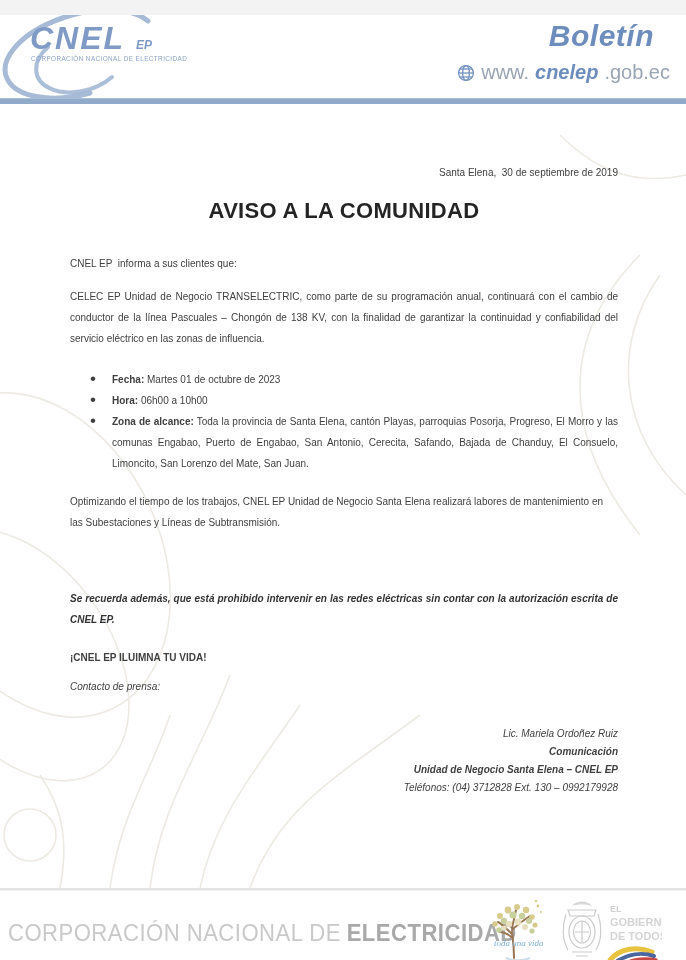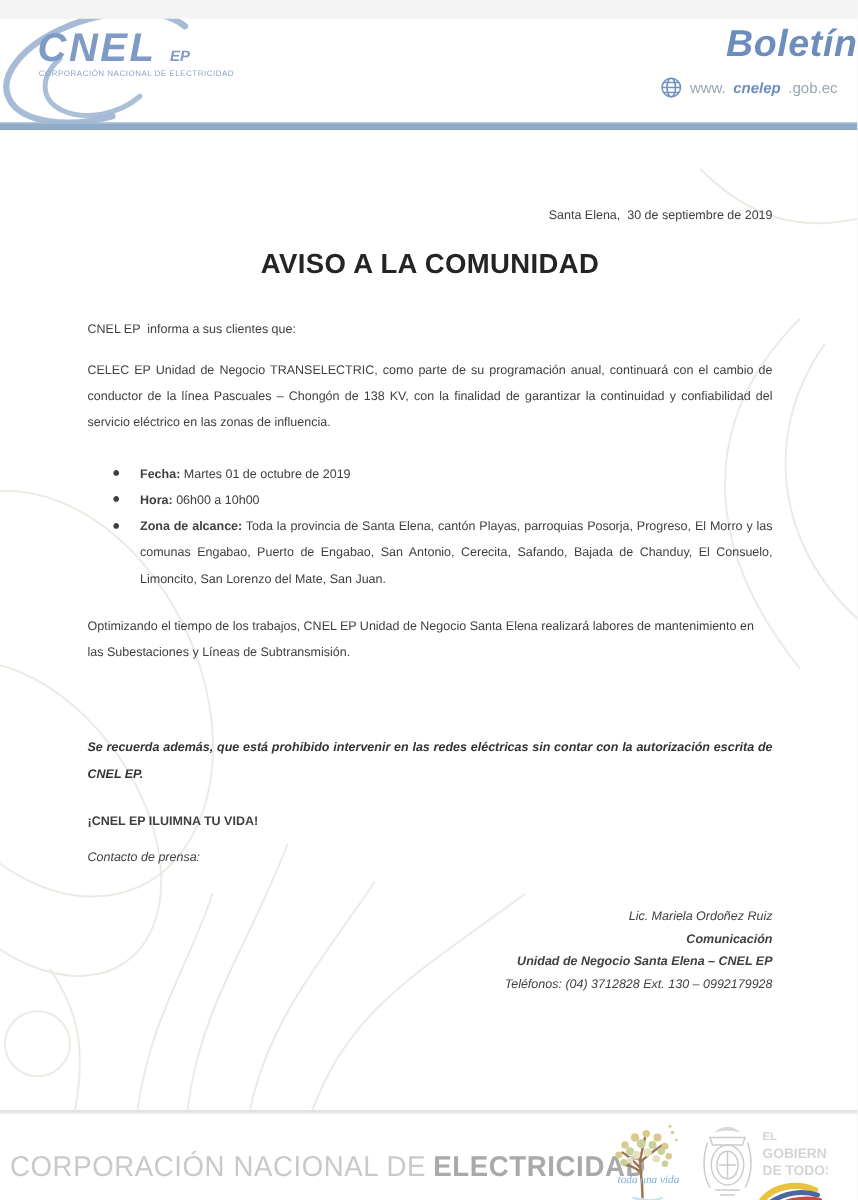--- a/index.html
+++ b/index.html
@@ -12,27 +12,27 @@
     overflow:hidden;
     margin:15px auto;
   }
   .layer{position:absolute;inset:0;}
   .watermark{z-index:0;pointer-events:none;}
   .content{z-index:1;}
 
   
   .logo-wrap{position:absolute;left:-10px;top:-8px;width:230px;height:96px;}
   .boletin{
-    position:absolute;top:4px;right:0;
+    position:absolute;top:4px;right:32px;
     font-size:30px;font-weight:700;font-style:italic;
     color:#6d8dbd;letter-spacing:0.5px;
   }
   .website{
     position:absolute;top:46px;right:16px;
-    font-size:12px;color:#9aa5b4;
+    font-size:20px;color:#9aa5b4;
     display:flex;align-items:center;gap:6px;
   }
   .website .dom{color:#6d8dbd;font-weight:700;font-style:italic;}
   .header-bar{
     position:absolute;top:83px;left:0;width:686px;height:5px;
     background:#8fabc9;border-top:1px solid #aabdd6;
   }
 
   
   .doc{position:absolute;left:70px;width:548px;font-size:10px;line-height:21px;}
@@ -125,21 +125,21 @@
 
     <div class="doc dateline pre">Santa Elena,  30 de septiembre de 2019</div>
 
     <h1 class="doc title" style="margin:0;">AVISO A LA COMUNIDAD</h1>
 
     <p class="doc intro pre" style="margin:0;">CNEL EP  informa a sus clientes que:</p>
 
     <p class="doc p1 just" style="margin:0;">CELEC EP Unidad de Negocio TRANSELECTRIC, como parte de su programación anual, continuará con  el cambio de conductor de la línea Pascuales – Chongón de 138 KV, con la finalidad de garantizar la continuidad y confiabilidad del servicio eléctrico en las zonas de influencia.</p>
 
     <ul class="doc bullets">
-      <li class="just"><span class="blabel">Fecha:</span><span> Martes 01 de octubre de 2019</span></li>
+      <li class="just"><span class="blabel">Fecha:</span><span> Martes 01 de octubre de 2023</span></li>
       <li class="just"><span class="blabel">Hora:</span><span> 06h00 a 10h00</span></li>
       <li class="just"><span class="blabel">Zona de alcance:</span><span> Toda la provincia de Santa Elena, cantón Playas, parroquias Posorja, Progreso, El Morro y las comunas Engabao, Puerto de Engabao, San Antonio, Cerecita, Safando, Bajada de Chanduy, El Consuelo, Limoncito, San Lorenzo del Mate, San Juan.</span></li>
     </ul>
 
     <p class="doc p2" style="margin:0;">Optimizando el tiempo de los trabajos, CNEL EP Unidad de Negocio Santa Elena realizará labores de mantenimiento en las Subestaciones y Líneas de Subtransmisión.</p>
 
 
     <p class="doc slogan" style="margin:0;">¡CNEL EP ILUIMNA TU VIDA!</p>
 
     <p class="doc notice just" style="margin:0;">Se recuerda además, que está prohibido intervenir en las redes eléctricas sin contar con la autorización escrita de CNEL EP.</p>

